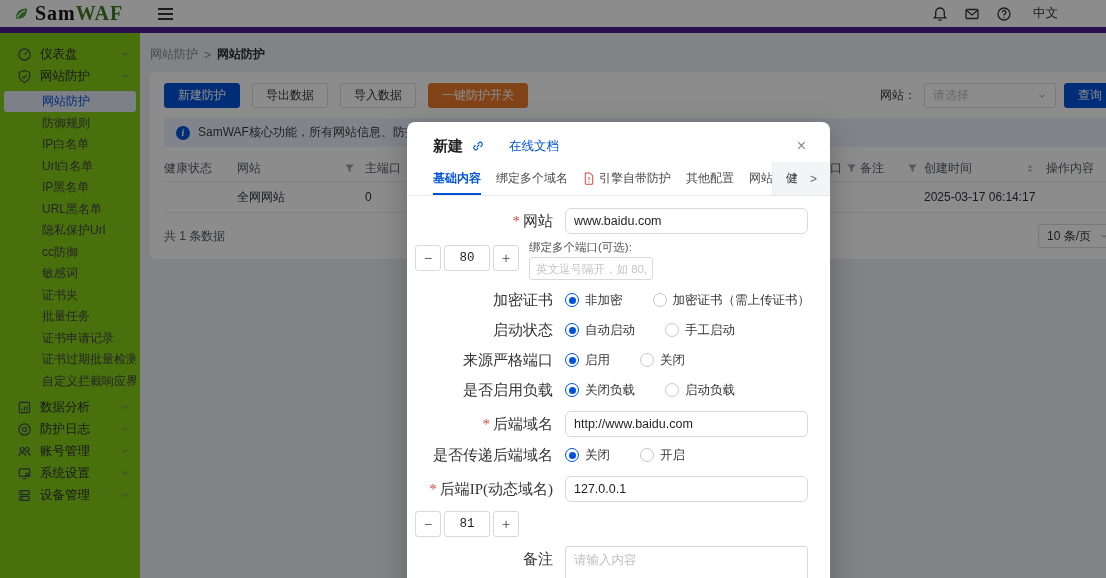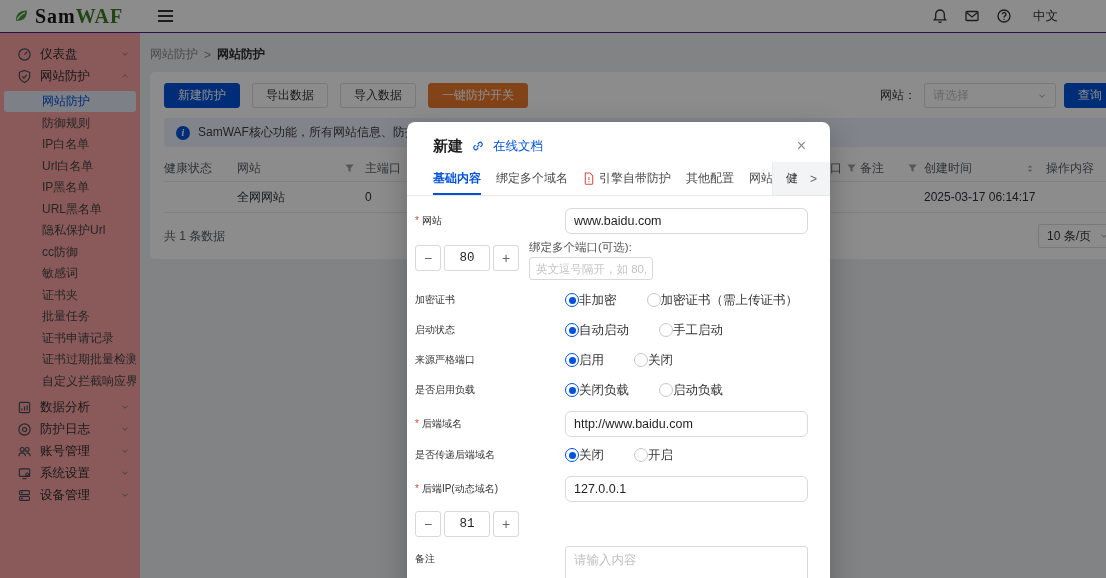--- a/index.html
+++ b/index.html
@@ -1,31 +1,31 @@
 <!DOCTYPE html>
 <html><head>
 <meta charset="utf-8">
 <style>
   * { box-sizing: border-box; margin: 0; padding: 0; }
   html,body { width:1106px; height:578px; overflow:hidden; }
   body { font-family:"Liberation Sans","DejaVu Sans",sans-serif; background:#edeff3; position:relative; font-size:12px; color:#333; }
 
   
-  .header { position:absolute; top:0; left:0; right:0; height:33px; background:#fff; border-bottom:1px solid #4c1d95; display:flex; align-items:center; z-index:1; }
+  .header { position:absolute; top:0; left:0; right:0; height:33px; background:#fff; border-bottom:6px solid #4c1d95; display:flex; align-items:center; z-index:1; }
   .logo { width:140px; display:flex; align-items:center; gap:5px; padding-left:12px; font-family:"Liberation Serif","DejaVu Serif",serif; font-weight:bold; font-size:20px; letter-spacing:1px; }
   .logo .sam { color:#171717; }
   .logo .waf { color:#3e7d23; }
   .hamburger { margin-left:18px; cursor:pointer; display:flex; flex-direction:column; gap:3px; }
   .hamburger span { display:block; width:15px; height:2px; background:#333; }
   .hdr-right { margin-left:auto; display:flex; align-items:center; gap:15px; padding-right:42px; }
   .hdr-icon { width:17px; height:17px; display:flex; align-items:center; justify-content:center; cursor:pointer; }
   .lang { font-size:12.5px; color:#333; cursor:pointer; padding:2px 6px; }
 
   
-  .sidebar { position:absolute; top:33px; left:0; bottom:0; width:140px; background:#fca5a5; padding-top:10px; z-index:1; }
+  .sidebar { position:absolute; top:33px; left:0; bottom:0; width:140px; background:#84cc16; padding-top:10px; z-index:1; }
   .side-group { height:22px; display:flex; align-items:center; padding:0 10px 0 17px; color:#2f2f2f; cursor:pointer; font-size:12.5px; }
   .side-group .gicon { width:15px; height:15px; margin-right:8px; flex:0 0 auto; }
   .side-group .chev { margin-left:auto; width:10px; height:10px; color:#777; }
   .side-sub { height:21px; line-height:21px; padding-left:38px; color:#454545; cursor:pointer; font-size:12px; margin:0 4px; border-radius:3px; white-space:nowrap; overflow:hidden; }
   .side-sub.active { background:#e4e9f4; color:#0052d9; }
   .subwrap { margin:4px 0 4px 0; display:flex; flex-direction:column; gap:0; }
   .subwrap .side-sub { margin-bottom:0.5px; }
 
   
   .main { position:absolute; left:140px; top:33px; right:0; bottom:0; }
@@ -66,55 +66,55 @@
   .card-footer { display:flex; align-items:center; margin-top:11px; color:#5c6066; }
   .pagesize { margin-left:auto; margin-right:-2px; height:24px; border:1px solid #dcdcdc; border-radius:3px; background:#fff; display:flex; align-items:center; gap:8px; padding:0 8px; color:#333; cursor:pointer; }
   .pagesize .chev { width:10px; height:10px; color:#999; }
 
   
   .overlay { position:absolute; inset:0; background:rgba(0,0,0,0.45); z-index:100; }
   .modal { position:absolute; left:407px; top:122px; width:423px; height:480px; background:#fff; border-radius:8px; z-index:200; box-shadow:0 10px 30px rgba(0,0,0,.25); }
   .modal-head { padding:14px 20px 6px 26px; display:flex; align-items:center; gap:8px; }
   .modal-title { font-size:15px; font-weight:bold; color:#1f1f1f; }
   .link-icon { width:14px; height:14px; }
-  .doc-link { color:#0052d9; font-size:12.5px; cursor:pointer; margin-left:0; }
+  .doc-link { color:#0052d9; font-size:12.5px; cursor:pointer; margin-left:16px; }
   .modal-close { margin-left:auto; font-size:16px; color:#8a8a8a; cursor:pointer; line-height:1; padding:2px 4px; }
 
   .tabs { position:relative; display:flex; align-items:center; gap:15px; height:34px; padding:0 60px 0 26px; border-bottom:1px solid #e9e9e9; overflow:hidden; }
   .tab { height:100%; display:flex; align-items:center; gap:4px; font-size:12px; color:#4b4b4b; cursor:pointer; position:relative; white-space:nowrap; }
   .tab.active { color:#0052d9; font-weight:bold; }
   .tab.active::after { content:""; position:absolute; left:0; right:0; bottom:0; height:2px; background:#0052d9; }
   .tab .redfile { width:12px; height:13px; flex:0 0 auto; }
   .tabs-more { position:absolute; right:0; top:0; height:100%; width:58px; background:#f3f4f6; border-left:1px solid #ececec; display:flex; align-items:center; justify-content:center; gap:12px; }
   .tabs-more .frag { font-size:12px; color:#333; cursor:pointer; }
   .tabs-more .arrow { font-size:12px; color:#666; cursor:pointer; }
 
   .mform { padding:12px 20px 0 8px; }
   .form-row { display:flex; align-items:flex-start; margin-bottom:9px; }
   .form-row.radio-row { margin-bottom:12px; }
-  .form-label { width:150px; flex:0 0 auto; padding-right:12px; font-size:10px; color:#333; line-height:26px; white-space:nowrap; }
+  .form-label { width:150px; flex:0 0 auto; text-align:right; padding-right:12px; font-size:15px; color:#333; line-height:26px; white-space:nowrap;font-family:Liberation Serif, serif; }
   .radio-row .form-label { line-height:18px; }
   .req { color:#d54941; font-style:normal; margin-right:3px; }
   .ctrl { display:flex; align-items:flex-start; }
   .tinput { width:243px; height:26px; border:1px solid #d9d9d9; border-radius:6px; padding:0 8px; font-size:12.5px; color:#1f1f1f; font-family:inherit; outline:none; background:#fff; }
   .tinput::placeholder { color:#c0c0c0; }
   .tarea { width:243px; height:42px; border:1px solid #d9d9d9; border-radius:3px; padding:5px 8px; font-size:12.5px; color:#1f1f1f; font-family:inherit; outline:none; resize:none; }
   .tarea::placeholder { color:#c0c0c0; }
 
   .stepper { display:flex; gap:3px; }
   .step-btn { width:26px; height:26px; border:1px solid #d9d9d9; border-radius:3px; background:#fff; color:#666; font-size:14px; display:flex; align-items:center; justify-content:center; cursor:pointer; }
   .step-val { width:46px; height:26px; border:1px solid #d9d9d9; border-radius:3px; display:flex; align-items:center; justify-content:center; font-size:12.5px; color:#1f1f1f;font-family:Liberation Mono, monospace; }
 
   .multi { margin-left:10px; display:flex; flex-direction:column; margin-top:-3px; }
   .multi-label { font-size:11.5px; color:#555; margin-bottom:2px; }
   .multi-input { width:124px; height:23px; border:1px solid #d9d9d9; border-radius:3px; padding:0 6px; font-size:11.5px; color:#1f1f1f; outline:none; font-family:inherit; }
   .multi-input::placeholder { color:#c4c4c4; }
 
   .radiogrp { display:flex; align-items:center; height:18px; }
-  .ropt { display:flex; align-items:center; margin-right:30px; cursor:pointer; }
+  .ropt { display:flex; align-items:center; gap:6px; margin-right:30px; cursor:pointer; }
   .radio { width:14px; height:14px; border-radius:50%; border:1px solid #c4c8cf; background:#fff; display:inline-flex; align-items:center; justify-content:center; flex:0 0 auto; }
   .radio.checked { border-color:#0052d9; }
   .radio.checked i { display:block; width:7px; height:7px; border-radius:50%; background:#0052d9; }
   .rlabel { font-size:12.5px; color:#333; white-space:nowrap; }
 
   svg { display:block; }
 </style>
 </head>
 <body>
 

